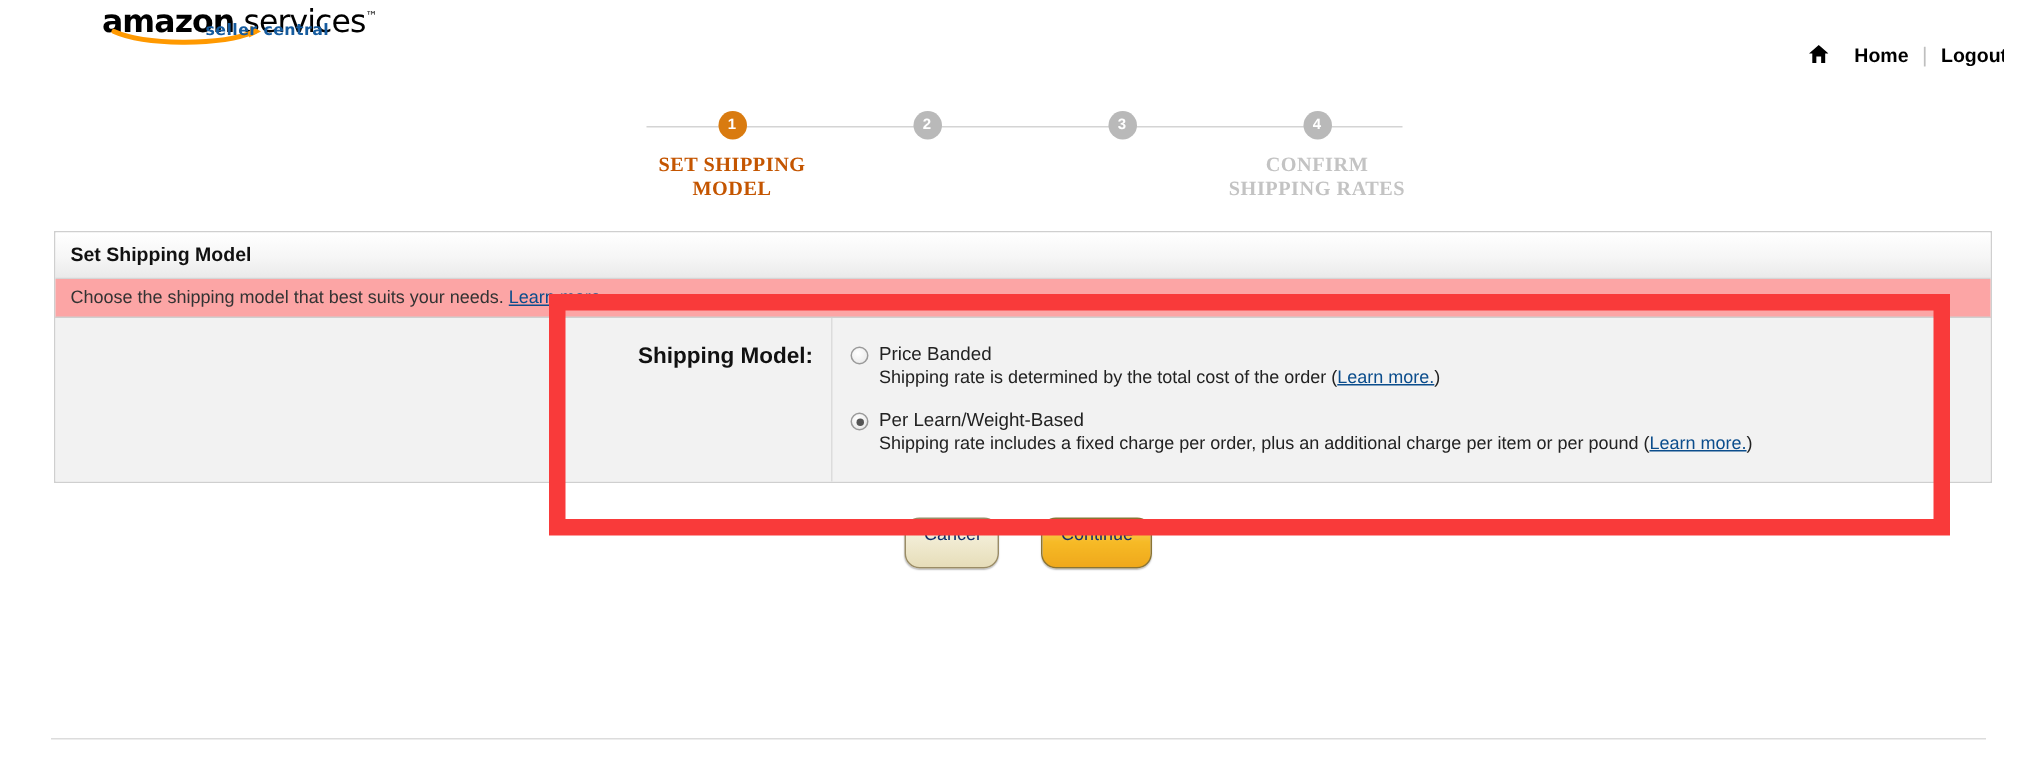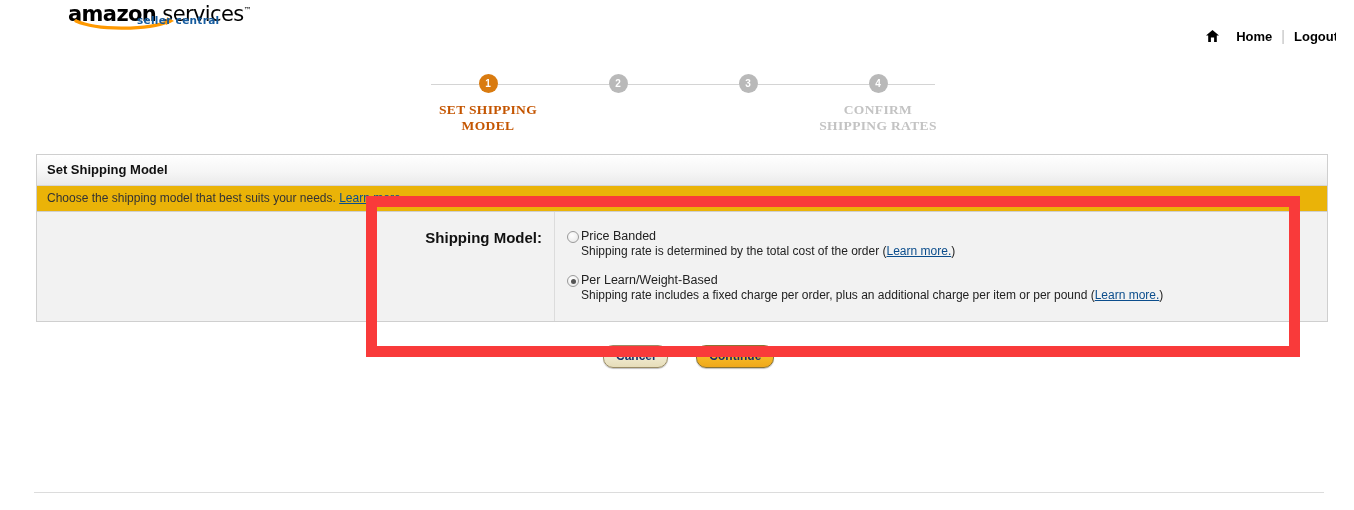--- a/index.html
+++ b/index.html
@@ -166,21 +166,21 @@
     color: #111111;
     background: linear-gradient(to bottom, #ffffff 0%, #f6f6f6 55%, #eaeaea 100%);
     border-bottom: 1px solid #d5d5d5;
   }
   .panel-desc {
     height: 25px;
     line-height: 25px;
     padding: 0 0 0 10px;
     font-size: 12px;
     color: #333333;
-    background: #eab308;
+    background: #fca5a5;
     border-bottom: 1px solid #cfcfcf;
   }
   .panel-desc a, .opt-desc a {
     color: #0b4d8c;
     text-decoration: underline;
   }
   .form-body {
     display: flex;
     background: #f2f2f2;
     min-height: 99px;
@@ -195,21 +195,21 @@
     font-weight: bold;
     color: #111111;
   }
   .form-field-col {
     flex: 1;
     padding: 17px 0 18px 12px;
   }
   .option {
     display: flex;
     align-items: flex-start;
-    gap: 2px;
+    gap: 7px;
   }
   .option + .option { margin-top: 14px; }
   .radio {
     width: 12px;
     height: 12px;
     border-radius: 50%;
     border: 1px solid #9a9a9a;
     background: radial-gradient(circle at 40% 35%, #ffffff 0%, #e6e6e6 100%);
     box-sizing: border-box;
     margin-top: 2px;
@@ -234,25 +234,25 @@
   .actions {
     position: absolute;
     left: 603px;
     top: 345px;
     display: flex;
     gap: 28px;
   }
   .btn {
     font-family: "Liberation Sans", sans-serif;
     font-size: 12px;
-    font-weight: bold;
+    font-weight: normal;
     color: #12306b;
     border: 1px solid #9a8c66;
     border-radius: 10px;
-    padding: 3px 12px 4px;
+    padding: 3px 12px 15px;
     cursor: pointer;
     line-height: 14px;
     box-shadow: 0 1px 1px rgba(0,0,0,0.25);
   }
   .btn-cancel {
     background: linear-gradient(to bottom, #fbf8e8 0%, #f0ead0 50%, #e6ddb9 100%);
   }
   .btn-continue {
     background: linear-gradient(to bottom, #fbd878 0%, #f6ba26 48%, #efa81b 100%);
     border-color: #8a7434;

